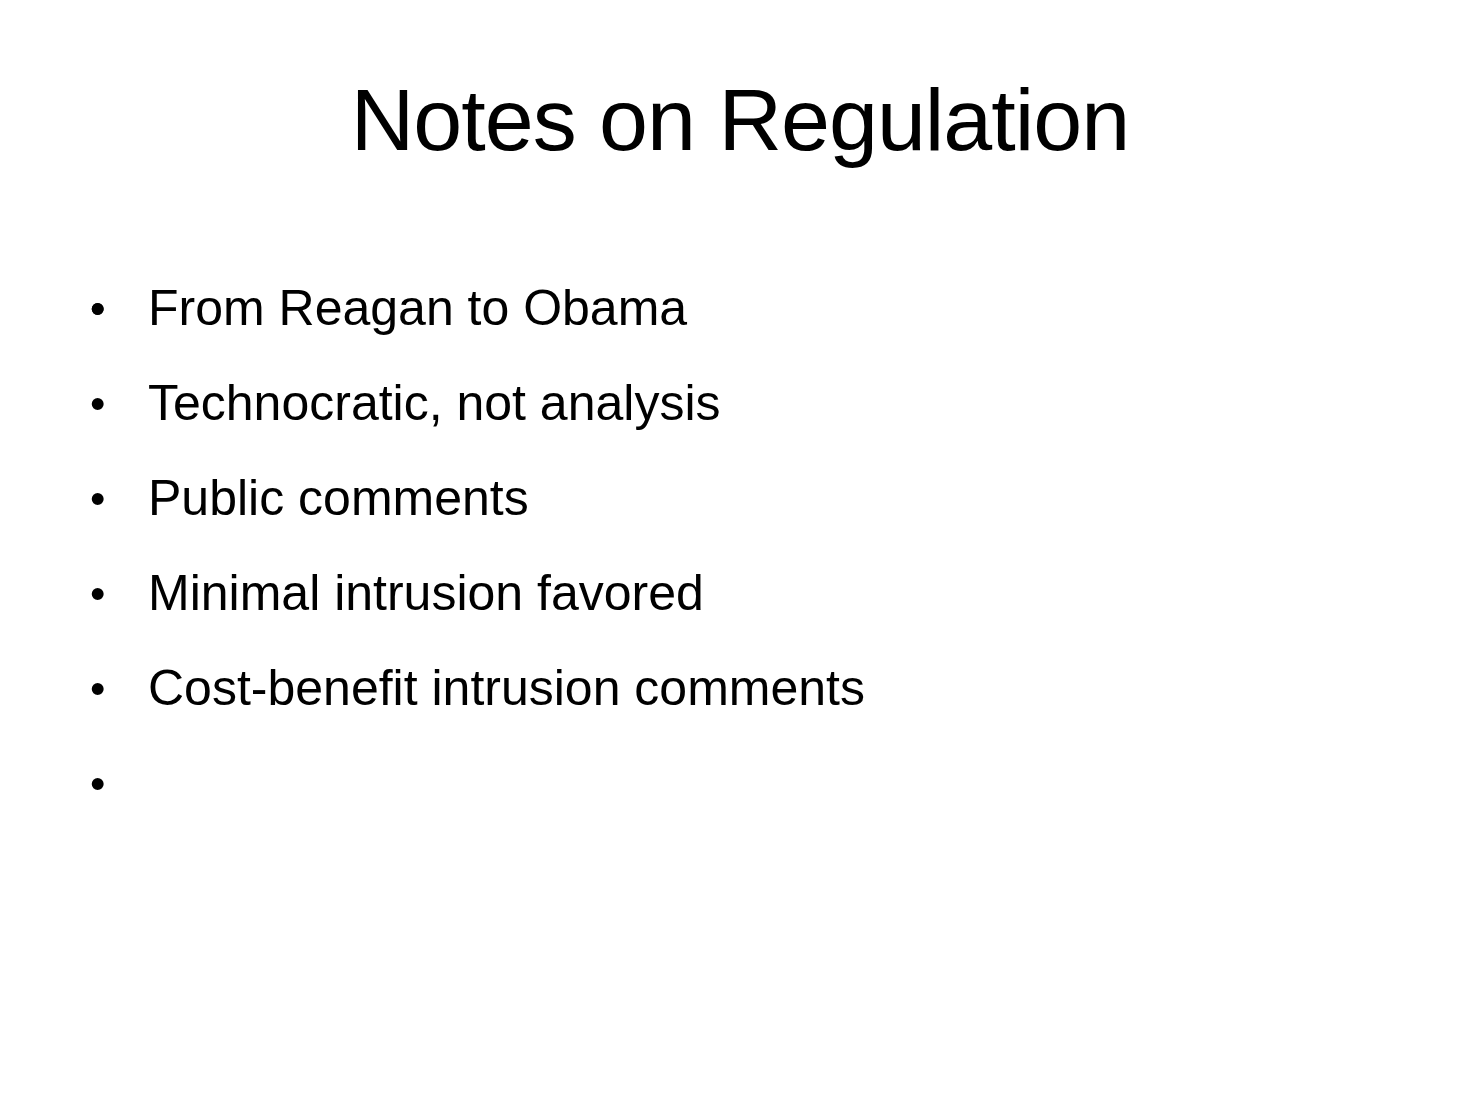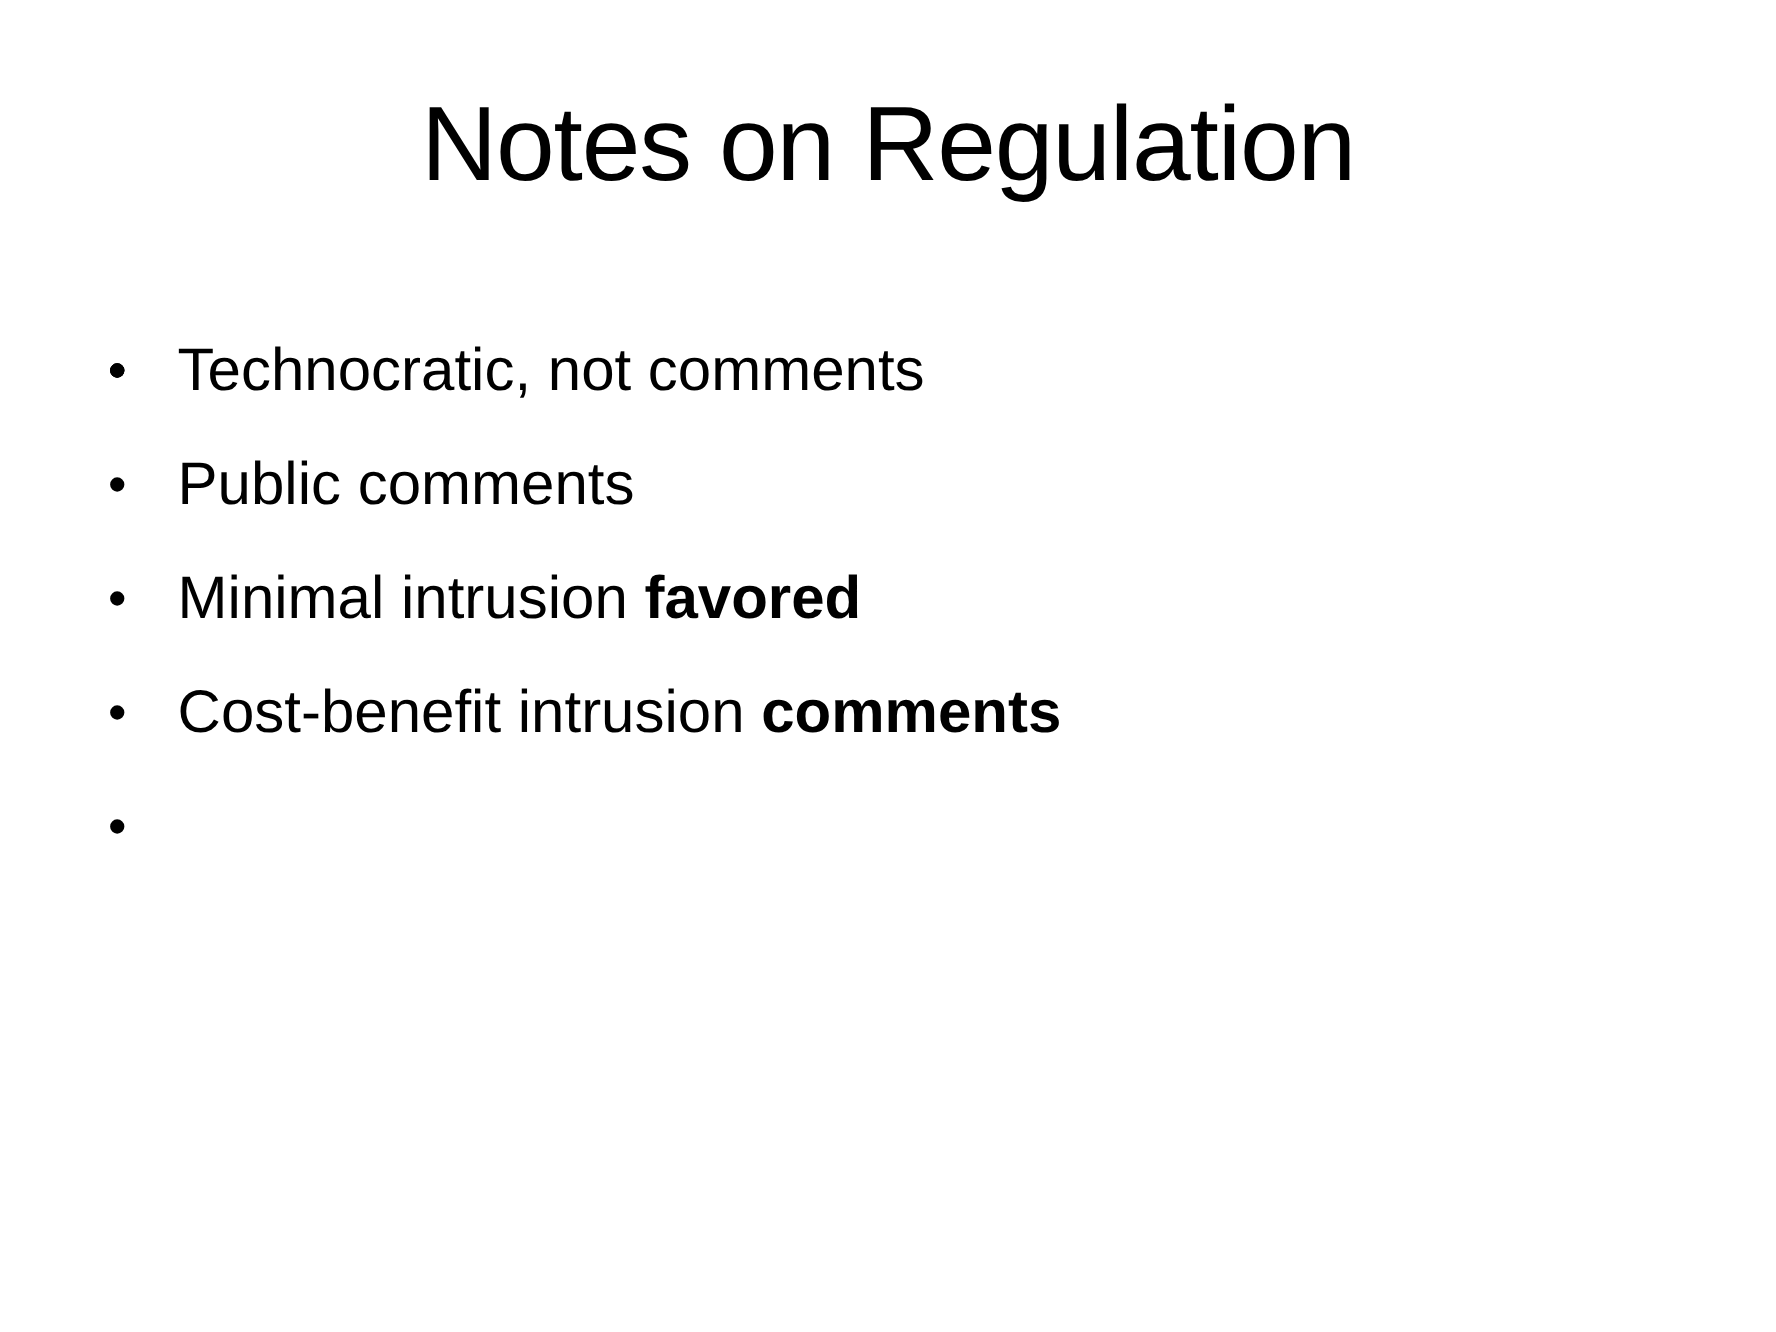--- a/index.html
+++ b/index.html
@@ -41,38 +41,38 @@
     color: #000000;
   }
   .bullet-marker {
     position: absolute;
     left: 0;
     top: 0;
     font-size: 44px;
     line-height: 95px;
   }
   .bullet-bold {
-    font-weight: 700;
+    font-weight: 400;
   }
 </style>
 </head>
 <body>
 
 <div class="slide">
   <h1 class="slide-title">Notes on Regulation</h1>
 
   <ul class="bullet-list">
     <li class="bullet-item">
       <span class="bullet-marker">•</span><span class="bullet-bold"></span>
     </li>
     <li class="bullet-item">
-      <span class="bullet-marker">•</span><span class="bullet-bold"></span>
+      <span class="bullet-marker">•</span><span>From Reagan to Obama</span><span class="bullet-bold"></span>
     </li>
     <li class="bullet-item">
-      <span class="bullet-marker">•</span><span>Technocratic, not comments</span><span class="bullet-bold"></span>
+      <span class="bullet-marker">•</span><span>Technocratic, not analysis</span><span class="bullet-bold"></span>
     </li>
     <li class="bullet-item">
       <span class="bullet-marker">•</span><span>Public comments</span><span class="bullet-bold"></span>
     </li>
     <li class="bullet-item">
       <span class="bullet-marker">•</span><span>Minimal intrusion </span><span class="bullet-bold">favored</span>
     </li>
     <li class="bullet-item">
       <span class="bullet-marker">•</span><span>Cost-benefit intrusion </span><span class="bullet-bold">comments</span>
     </li>

